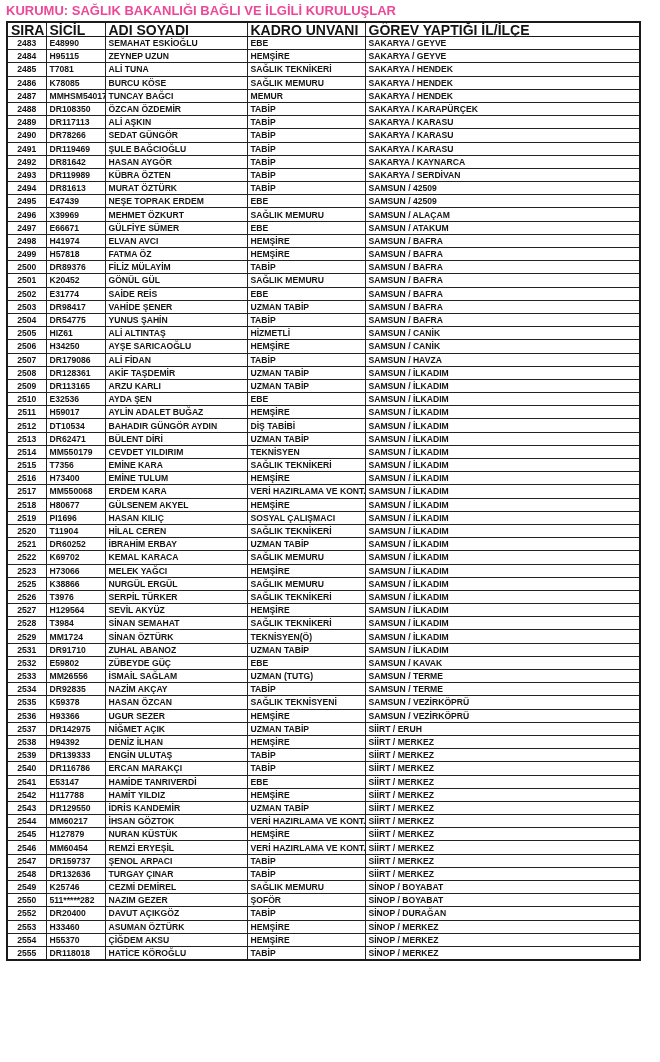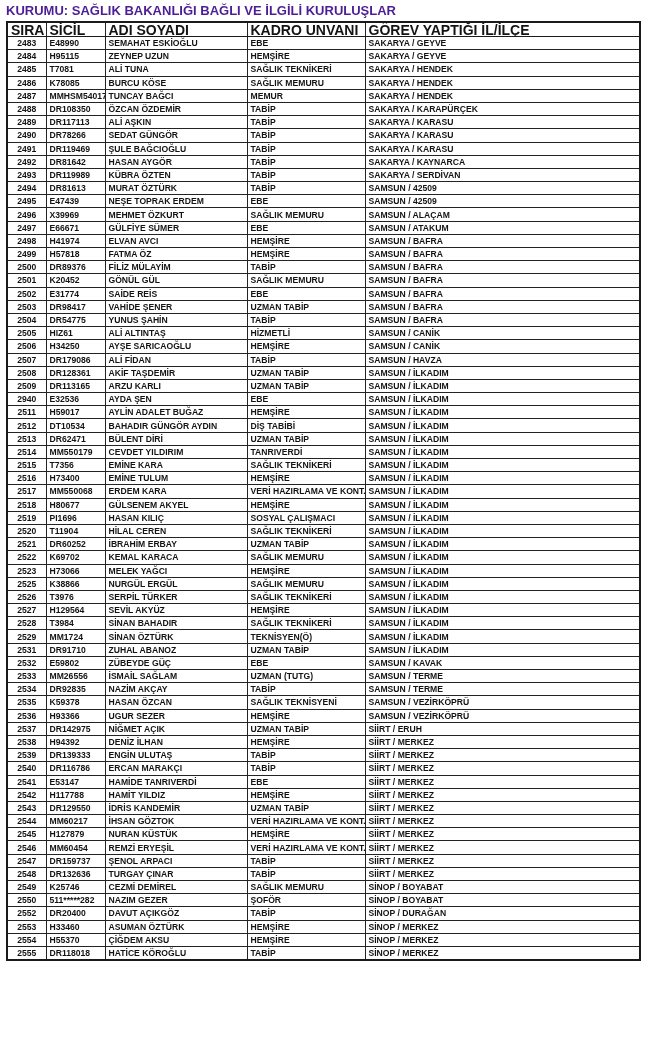--- a/index.html
+++ b/index.html
@@ -15,21 +15,21 @@
   .page {
     position: relative;
     width: 660px;
     height: 1062px;
     background: #ffffff;
     color: #121212;
   }
   .doc-title {
     font-size: 13px;
     font-weight: bold;
-    color: #4c1d95;
+    color: #ec4899;
     letter-spacing: 0px;
     padding: 2px 0 0 6px;
     line-height: 17px;
     white-space: nowrap;
   }
   table.roster {
     border-collapse: collapse;
     table-layout: fixed;
     width: 633px;
     margin: 2px 0 0 6px;
@@ -272,21 +272,21 @@
           <td>SAMSUN / İLKADIM</td>
         </tr>
         <tr>
           <td>2509</td>
           <td>DR113165</td>
           <td>ARZU KARLI</td>
           <td>UZMAN TABİP</td>
           <td>SAMSUN / İLKADIM</td>
         </tr>
         <tr>
-          <td>2940</td>
+          <td>2510</td>
           <td>E32536</td>
           <td>AYDA ŞEN</td>
           <td>EBE</td>
           <td>SAMSUN / İLKADIM</td>
         </tr>
         <tr>
           <td>2511</td>
           <td>H59017</td>
           <td>AYLİN ADALET BUĞAZ</td>
           <td>HEMŞİRE</td>
@@ -303,21 +303,21 @@
           <td>2513</td>
           <td>DR62471</td>
           <td>BÜLENT DİRİ</td>
           <td>UZMAN TABİP</td>
           <td>SAMSUN / İLKADIM</td>
         </tr>
         <tr>
           <td>2514</td>
           <td>MM550179</td>
           <td>CEVDET YILDIRIM</td>
-          <td>TANRIVERDİ</td>
+          <td>TEKNİSYEN</td>
           <td>SAMSUN / İLKADIM</td>
         </tr>
         <tr>
           <td>2515</td>
           <td>T7356</td>
           <td>EMİNE KARA</td>
           <td>SAĞLIK TEKNİKERİ</td>
           <td>SAMSUN / İLKADIM</td>
         </tr>
         <tr>
@@ -393,21 +393,21 @@
         <tr>
           <td>2527</td>
           <td>H129564</td>
           <td>SEVİL AKYÜZ</td>
           <td>HEMŞİRE</td>
           <td>SAMSUN / İLKADIM</td>
         </tr>
         <tr>
           <td>2528</td>
           <td>T3984</td>
-          <td>SİNAN BAHADIR</td>
+          <td>SİNAN SEMAHAT</td>
           <td>SAĞLIK TEKNİKERİ</td>
           <td>SAMSUN / İLKADIM</td>
         </tr>
         <tr>
           <td>2529</td>
           <td>MM1724</td>
           <td>SİNAN ÖZTÜRK</td>
           <td>TEKNİSYEN(Ö)</td>
           <td>SAMSUN / İLKADIM</td>
         </tr>

